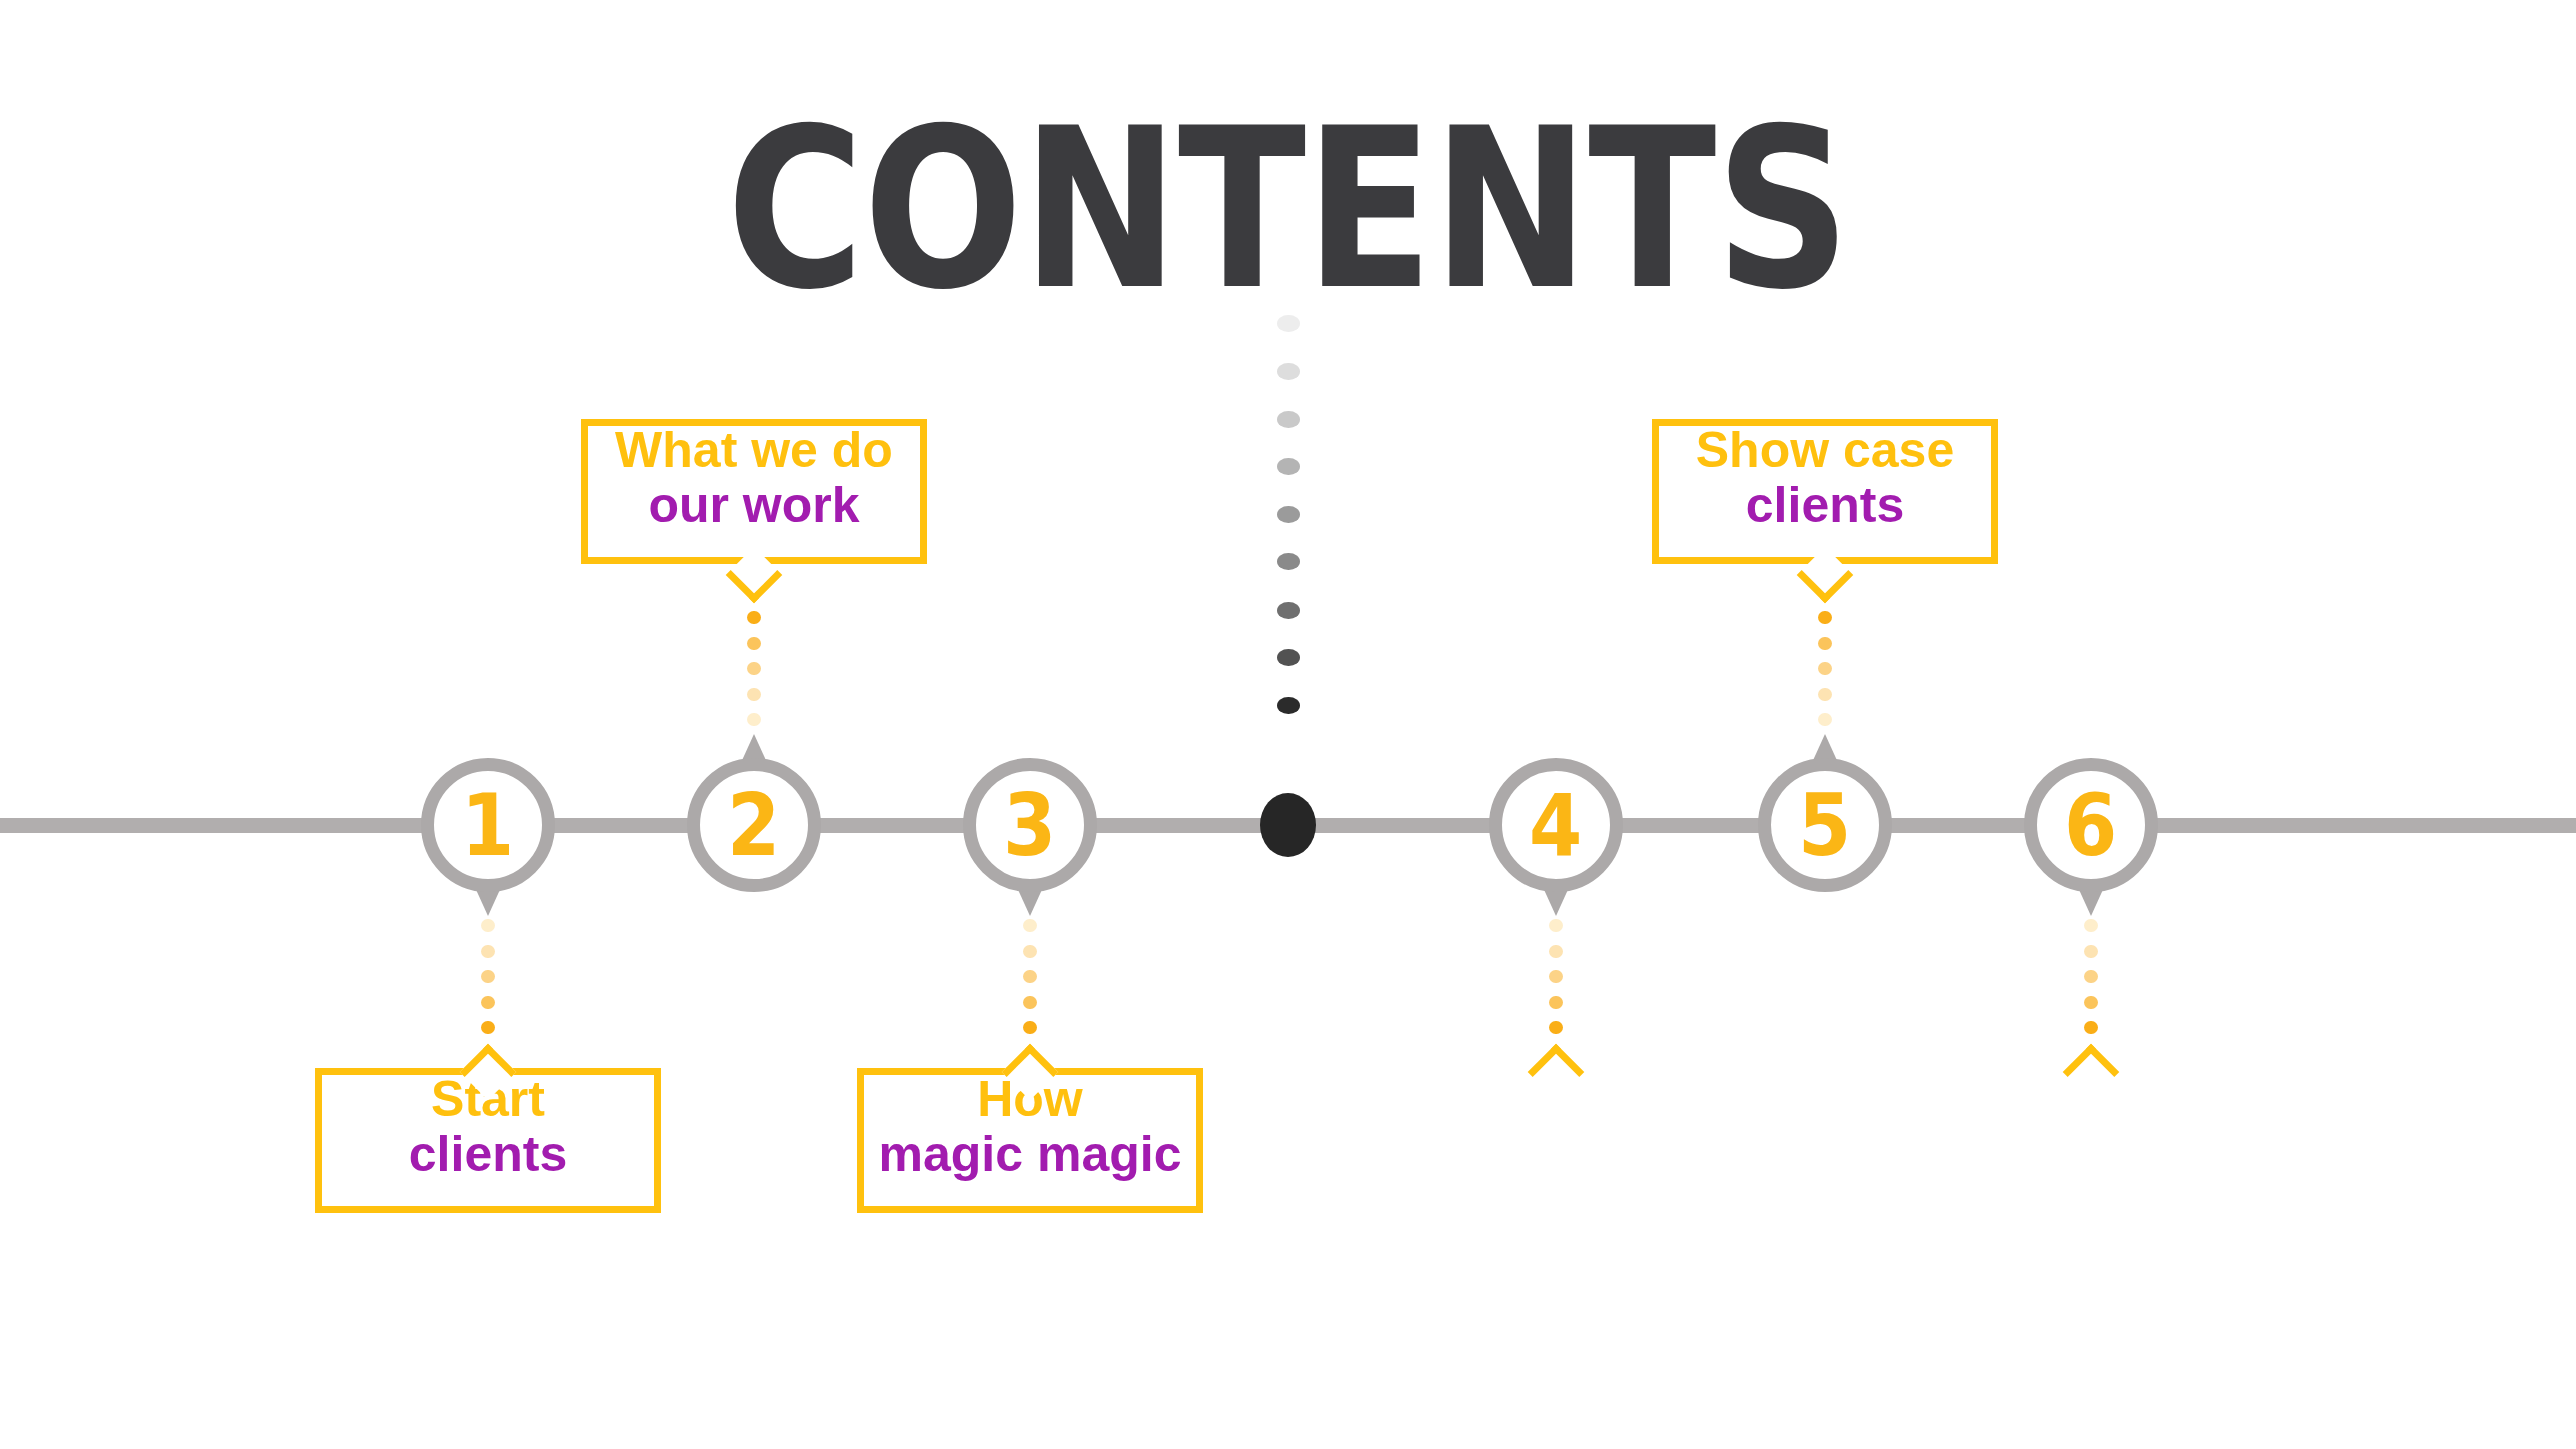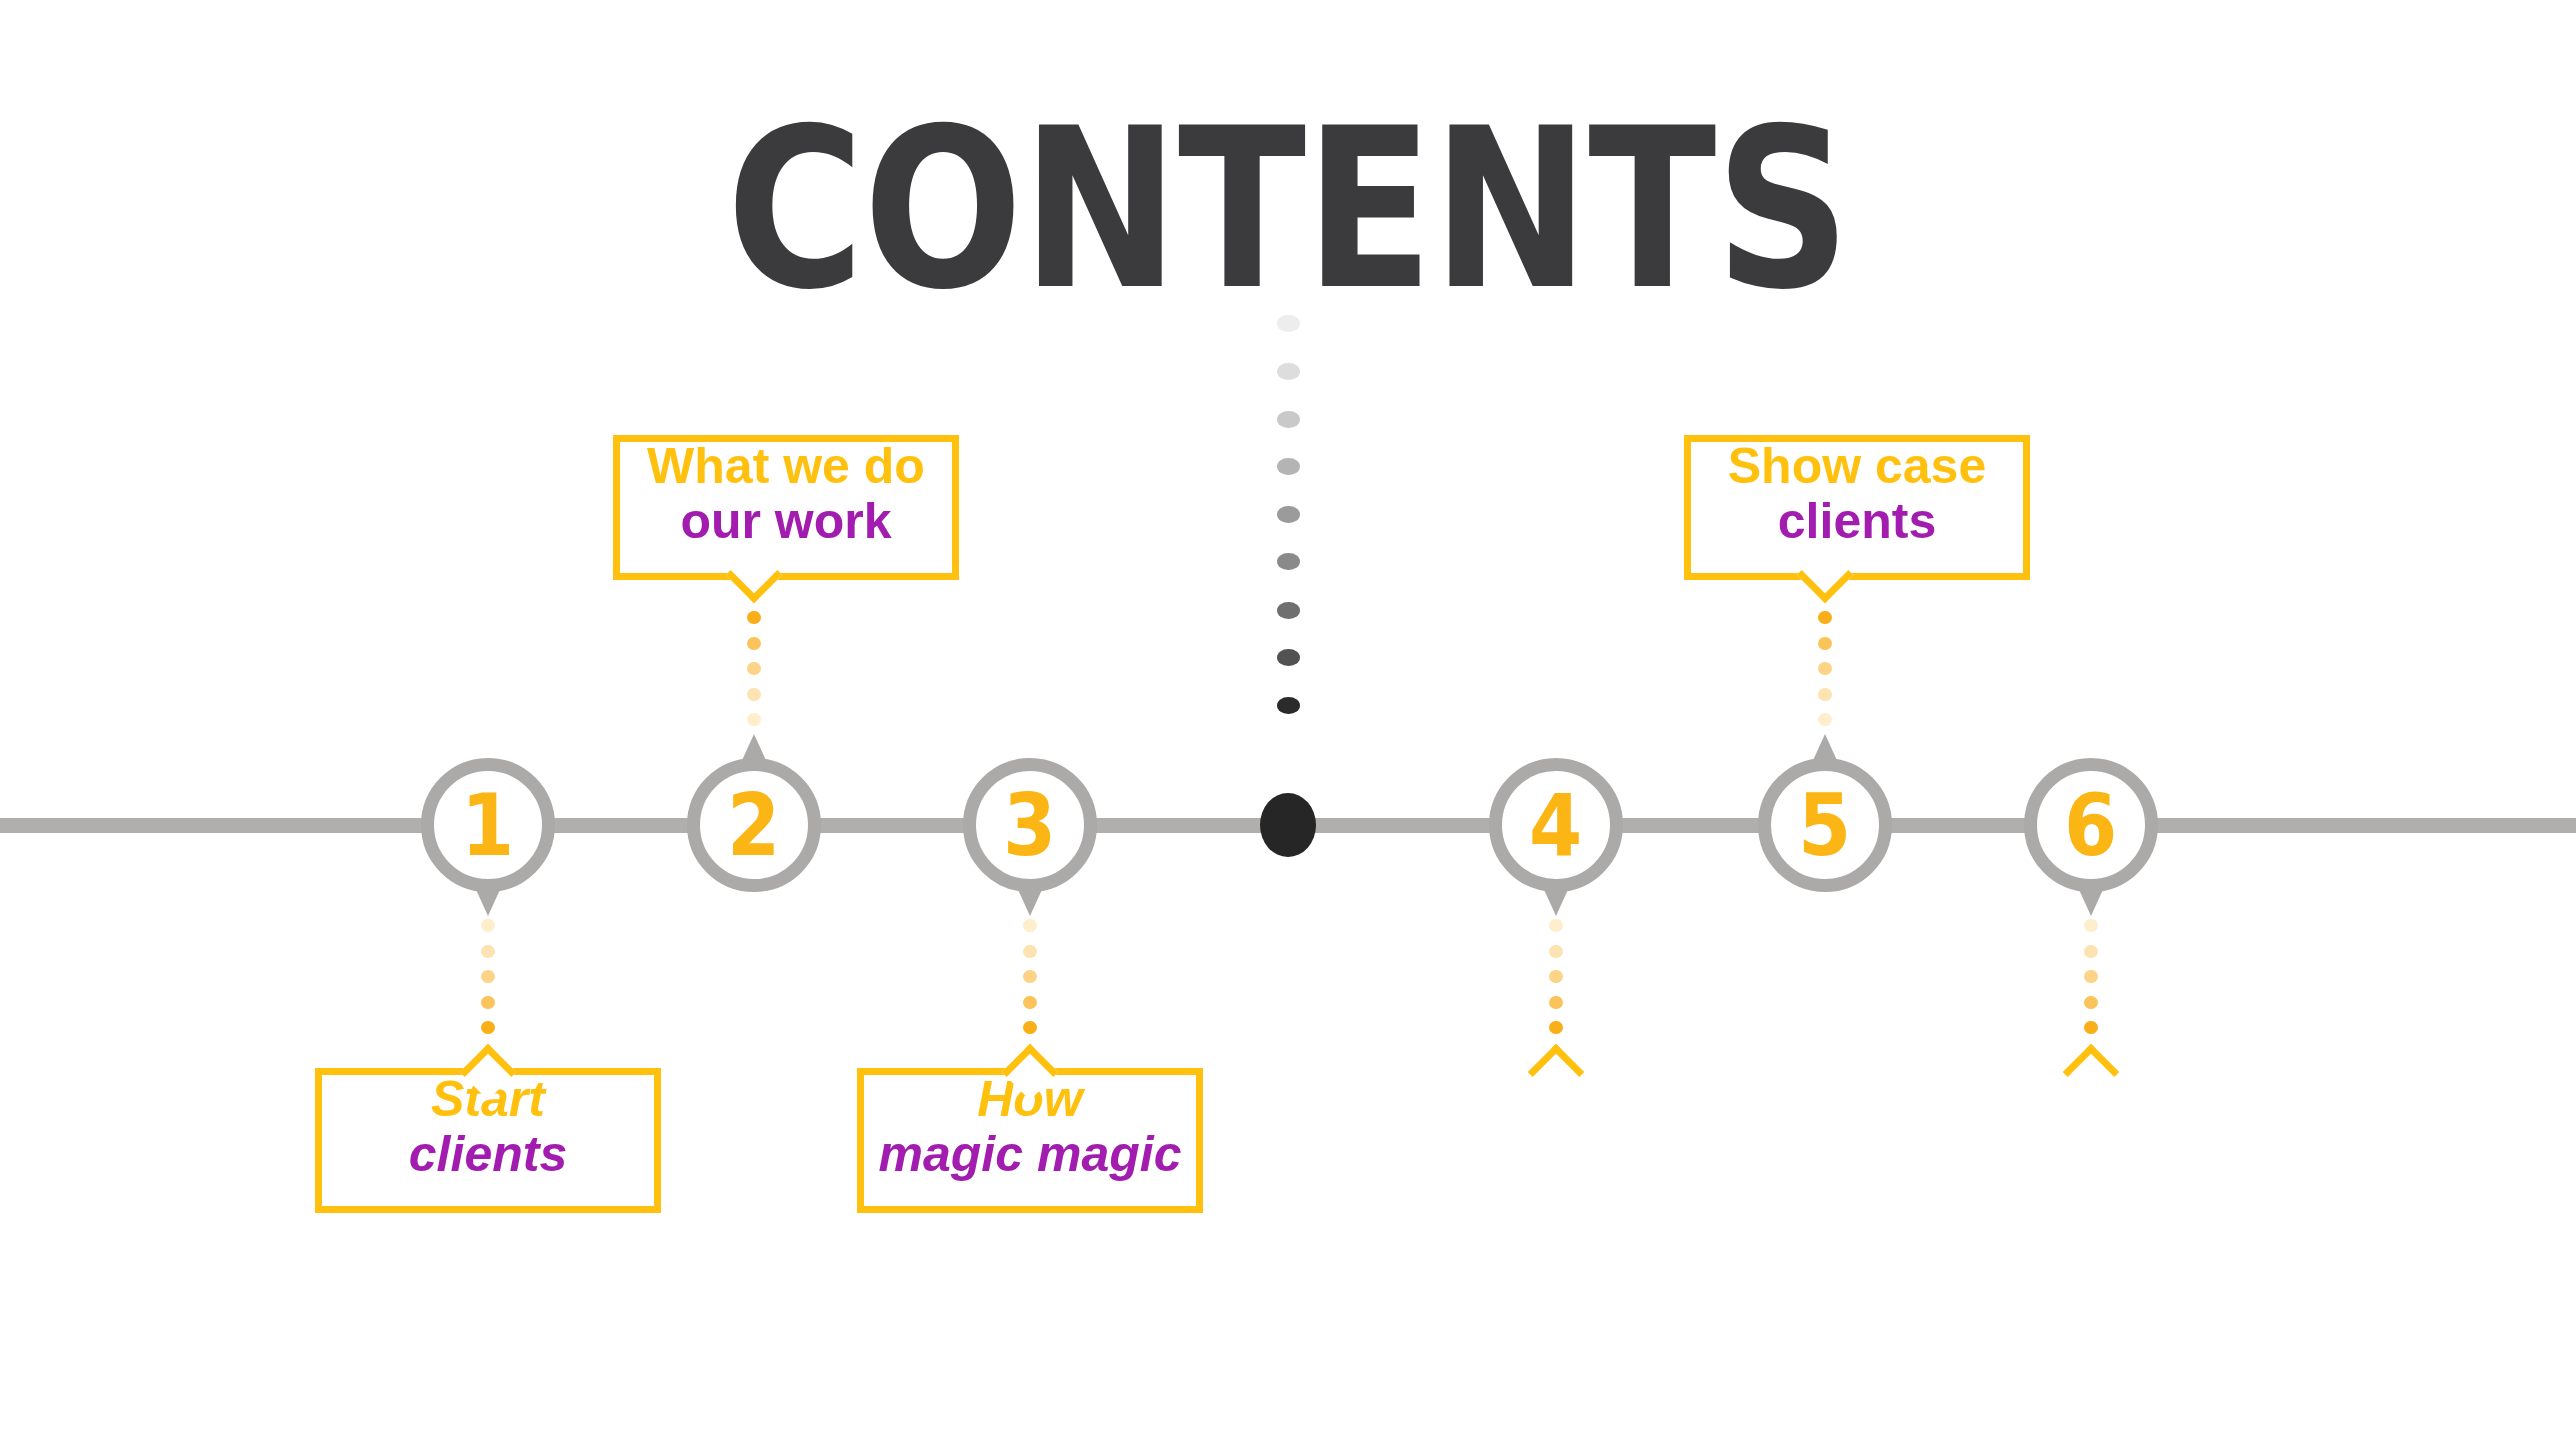--- a/index.html
+++ b/index.html
@@ -139,22 +139,22 @@
     box-sizing: border-box;
     border: 7.4px solid #FFC10E;
     background: #ffffff;
     display: flex;
     flex-direction: column;
     align-items: center;
     justify-content: center;
     padding-bottom: 25.5px;
     z-index: 1;
   }
-  .callout.above { top: 435px; margin-left: 32px; }
-  .callout.below { top: 1068px; font-style: italic; }
+  .callout.above { top: 419px; }
+  .callout.below { top: 1068px; }
 
   .callout-heading {
     font-weight: bold;
     font-size: 50px;
     line-height: 1.06;
     color: #FFC00E;
     white-space: nowrap;
   }
   .callout-subtitle {
     font-weight: bold;

